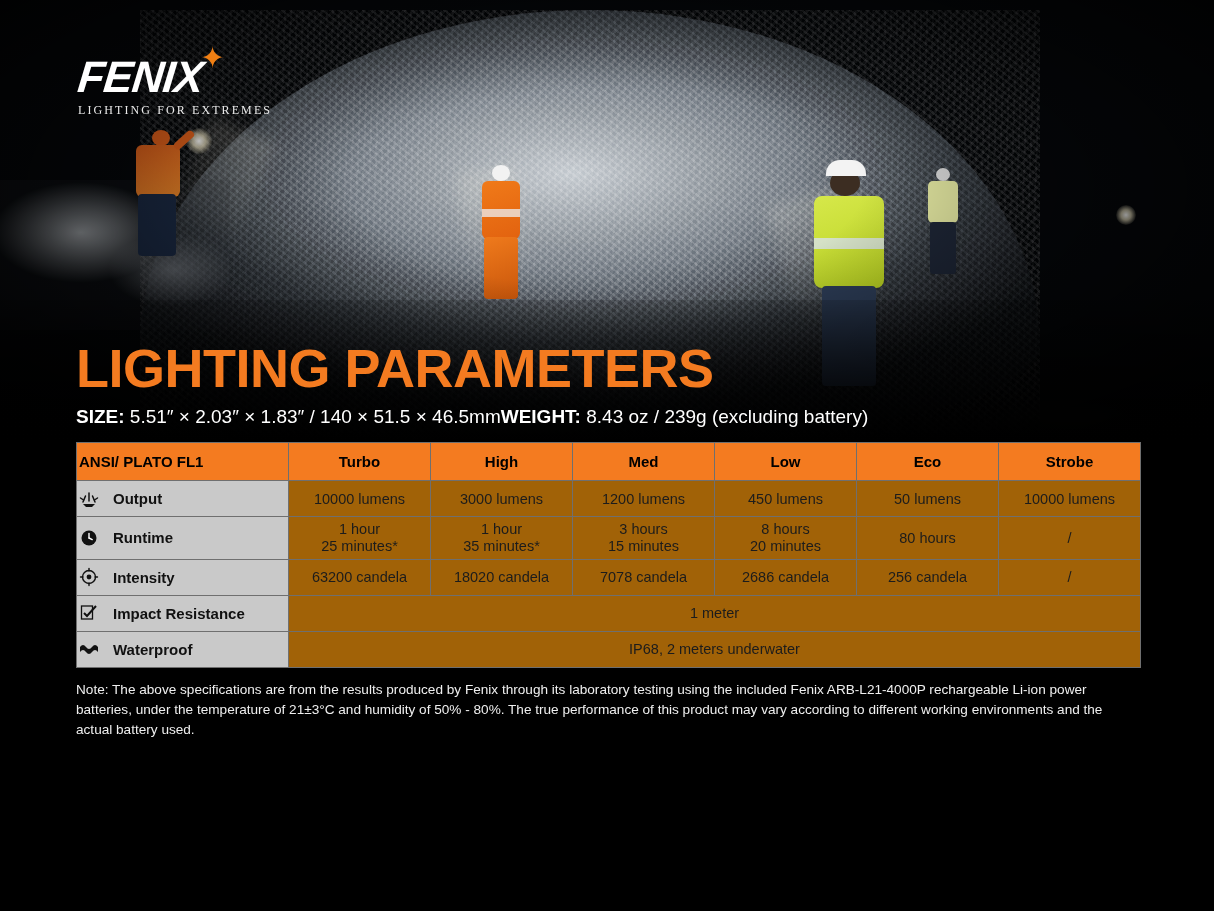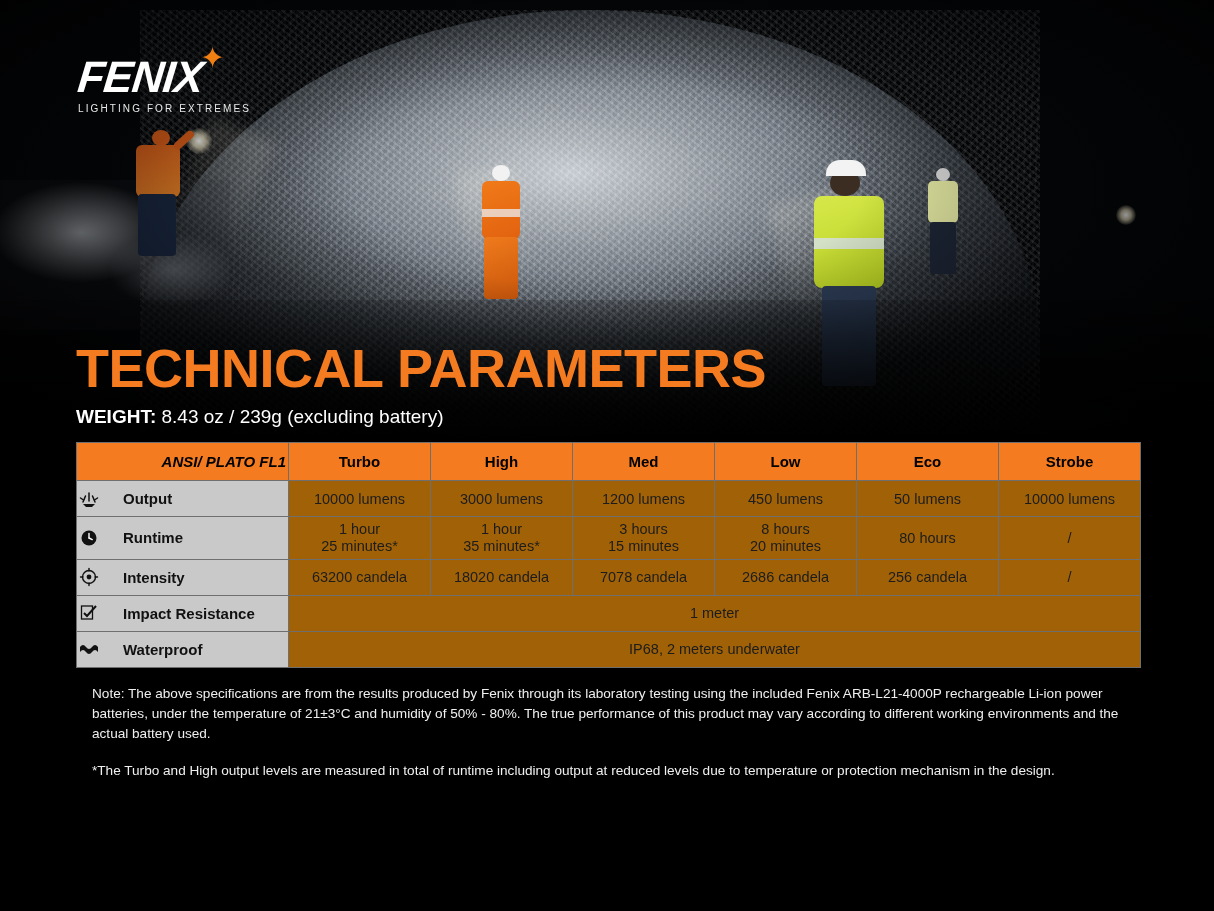--- a/index.html
+++ b/index.html
@@ -100,24 +100,24 @@
   }
   .logo-star {
     position: absolute;
     left: 122px; top: -12px;
     color: #f07f13;
     font-size: 30px;
     line-height: 1;
   }
   .logo-tag {
     margin-top: 4px;
-    font-size: 10px;
+    font-size: 12px;
     letter-spacing: 2.1px;
     color: #e9e9e9;
-    font-family: Liberation Sans, sans-serif;
+    font-family: Liberation Serif, serif;
   }
 
   
   .content {
     position: absolute;
     left: 0; top: 340px;
     width: 1214px;
     padding: 0 76px;
   }
   h1.title {
@@ -161,46 +161,46 @@
     padding: 4px 2px;
     height: 36px;
   }
   table.spec thead th {
     background: #f47b20;
     color: #000;
     font-weight: bold;
     font-size: 15px;
     height: 38px;
   }
-  table.spec thead th.first { text-align: right; font-style: italic; }
+  table.spec thead th.first { text-align: left; }
   td.rowhead, th.rowhead {
     background: #c9c9c9;
     color: #111;
     font-weight: bold;
     text-align: left;
     padding-left: 8px;
     font-size: 15px;
   }
   td.val { background: #a16207; }
-  .rowhead-inner { display: flex; align-items: center; gap: 24px; }
+  .rowhead-inner { display: flex; align-items: center; gap: 14px; }
   .ricon { width: 20px; height: 20px; flex: 0 0 20px; display:inline-block; }
   .two-line { line-height: 1.15; }
 
   col.c0 { width: 212px; }
   col.cx { width: 142px; }
 
   
   .note {
     margin-top: 12px;
     color: #efefef;
     font-size: 13.6px;
     line-height: 1.5;
     width: 1062px;
   }
-  .note p { margin: 16px; }
+  .note p { margin: 0; }
 </style>
 </head>
 <body>
 
 <div id="page">
 
   <div class="photo">
     <div class="mound">
       <div class="mound-tex"></div>
     </div>
@@ -253,23 +253,27 @@
   <div class="logo">
     <div style="position:relative;">
       <div class="logo-star">✦</div>
       <div class="logo-word">FENIX</div>
     </div>
     <div class="logo-tag">LIGHTING FOR EXTREMES</div>
   </div>
 
   <div class="content">
 
-    <h1 class="title">TECHNICAL PARAMETERS</h1>
+    <h1 class="title">LIGHTING PARAMETERS</h1>
 
     <div class="dims">
+      <div>
+        <span class="lbl">SIZE:</span>
+        <span>5.51″ × 2.03″ × 1.83″ / 140 × 51.5 × 46.5mm</span>
+      </div>
       <div class="seg-weight">
         <span class="lbl">WEIGHT:</span>
         <span>8.43 oz / 239g (excluding battery)</span>
       </div>
     </div>
 
 
     <table class="spec">
       <colgroup>
         <col class="c0">
@@ -400,17 +404,16 @@
             </span>
           </td>
           <td class="val" colspan="6">IP68, 2 meters underwater</td>
         </tr>
 
       </tbody>
     </table>
 
     <div class="note">
       <p>Note: The above specifications are from the results produced by Fenix through its laboratory testing using the included Fenix ARB-L21-4000P rechargeable Li-ion power batteries, under the temperature of 21±3°C and humidity of 50% - 80%. The true performance of this product may vary according to different working environments and the actual battery used.</p>
-      <p>*The Turbo and High output levels are measured in total of runtime including output at reduced levels due to temperature or protection mechanism in the design.</p>
     </div>
 
   </div>
 </div>
 
 </body></html>

